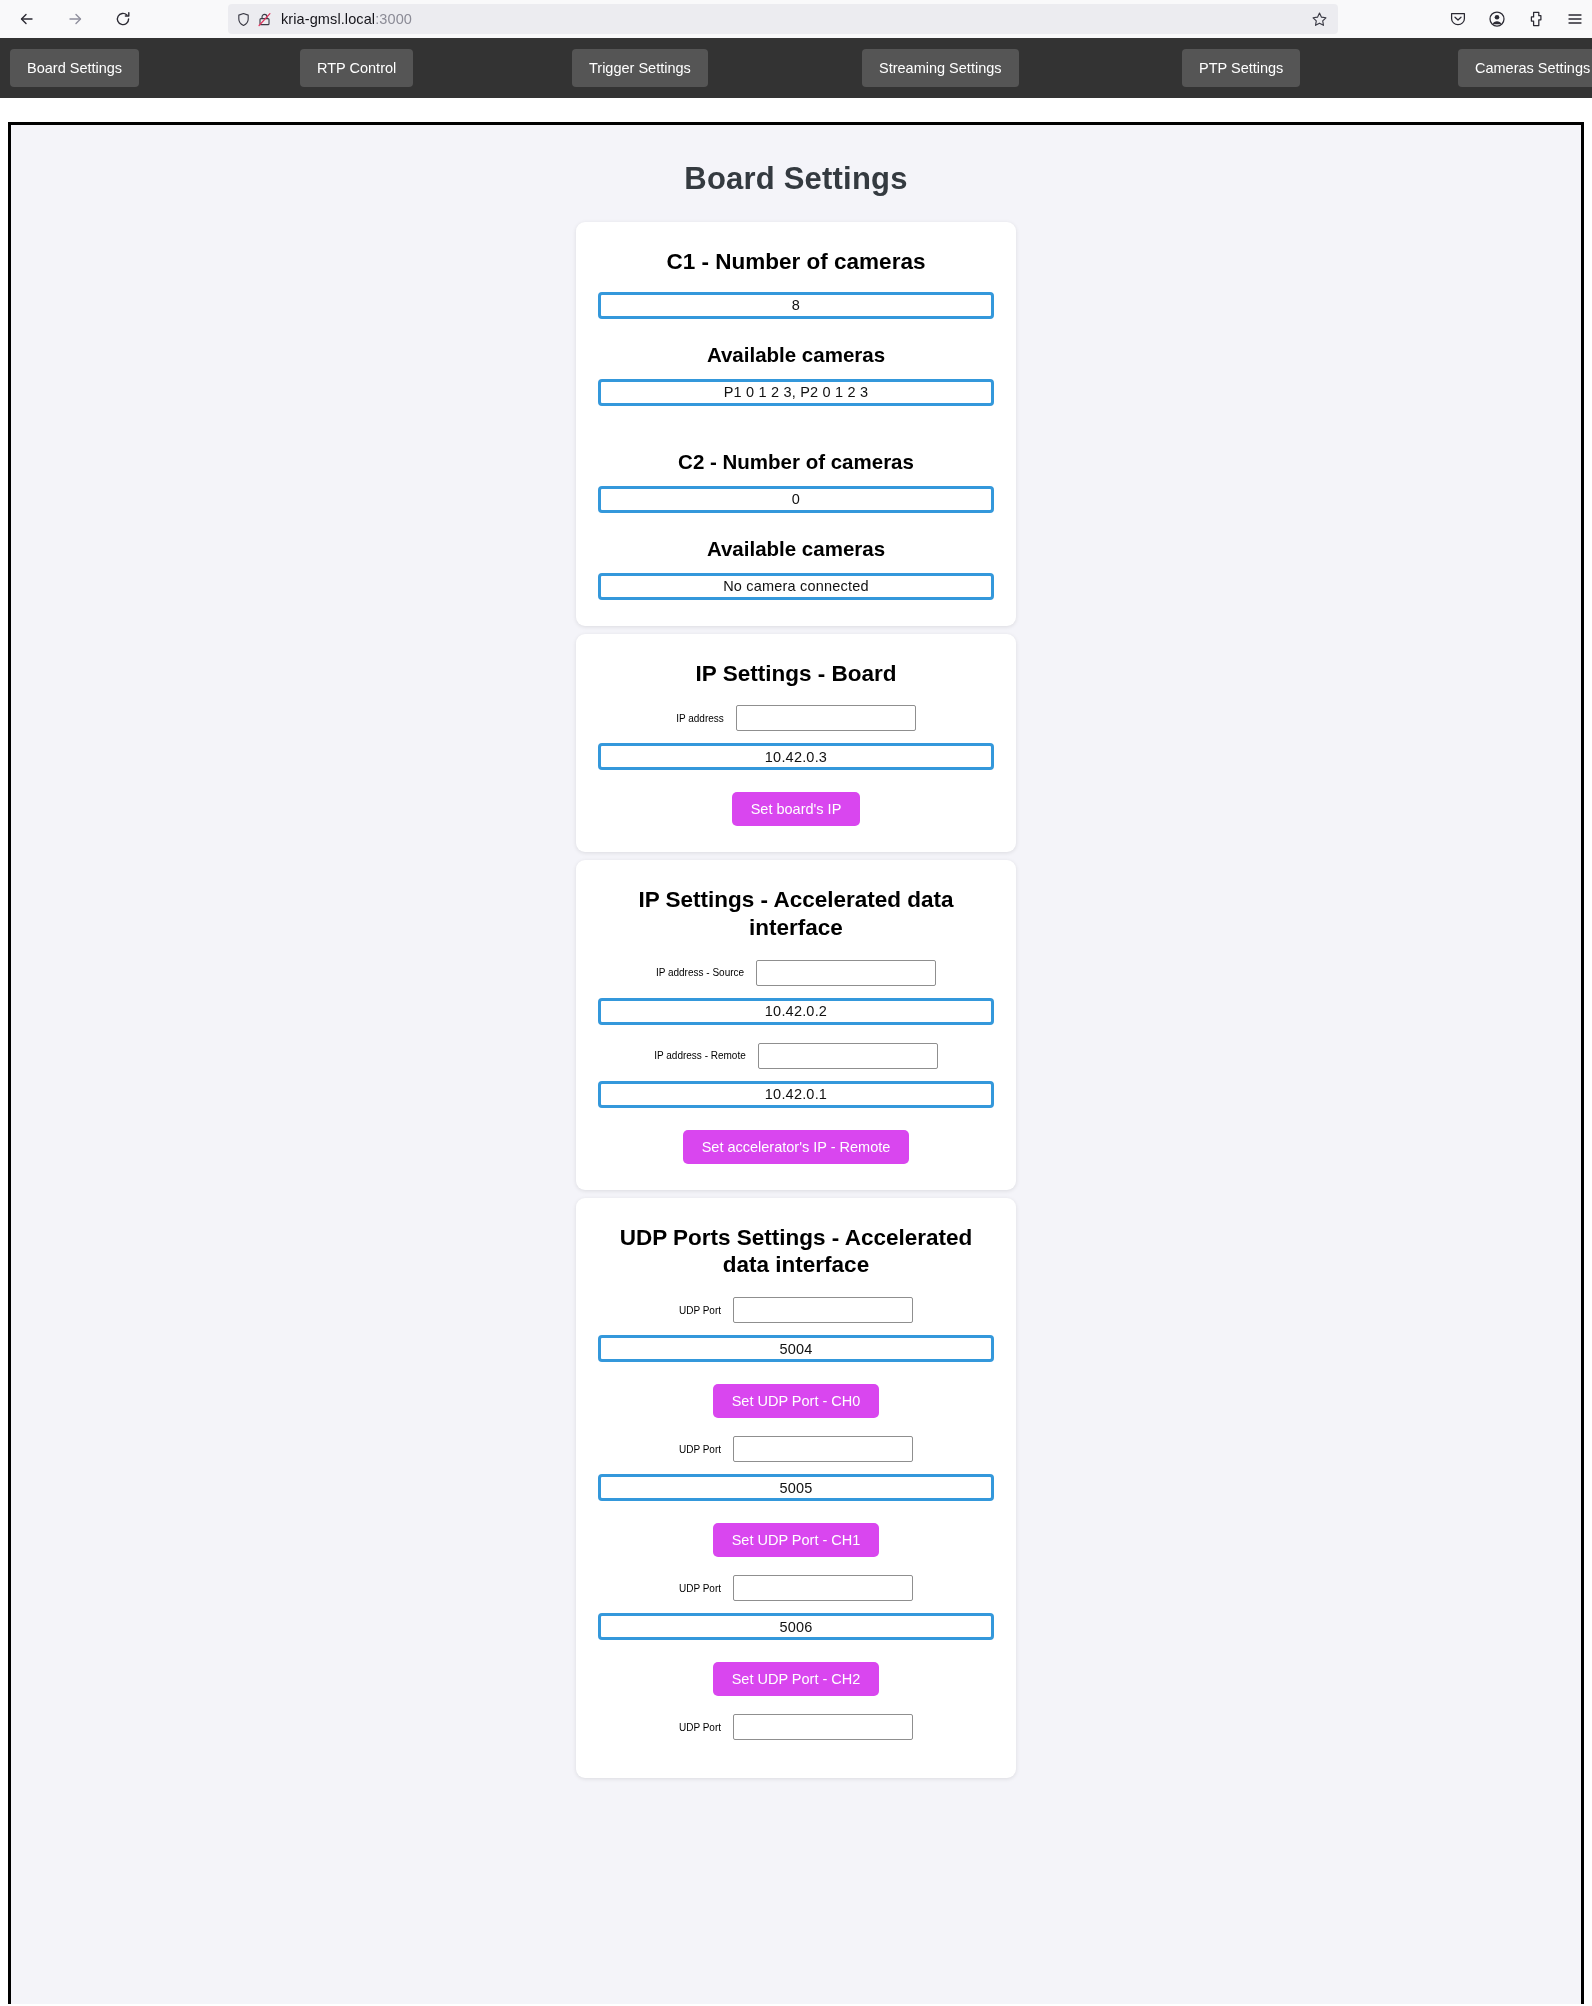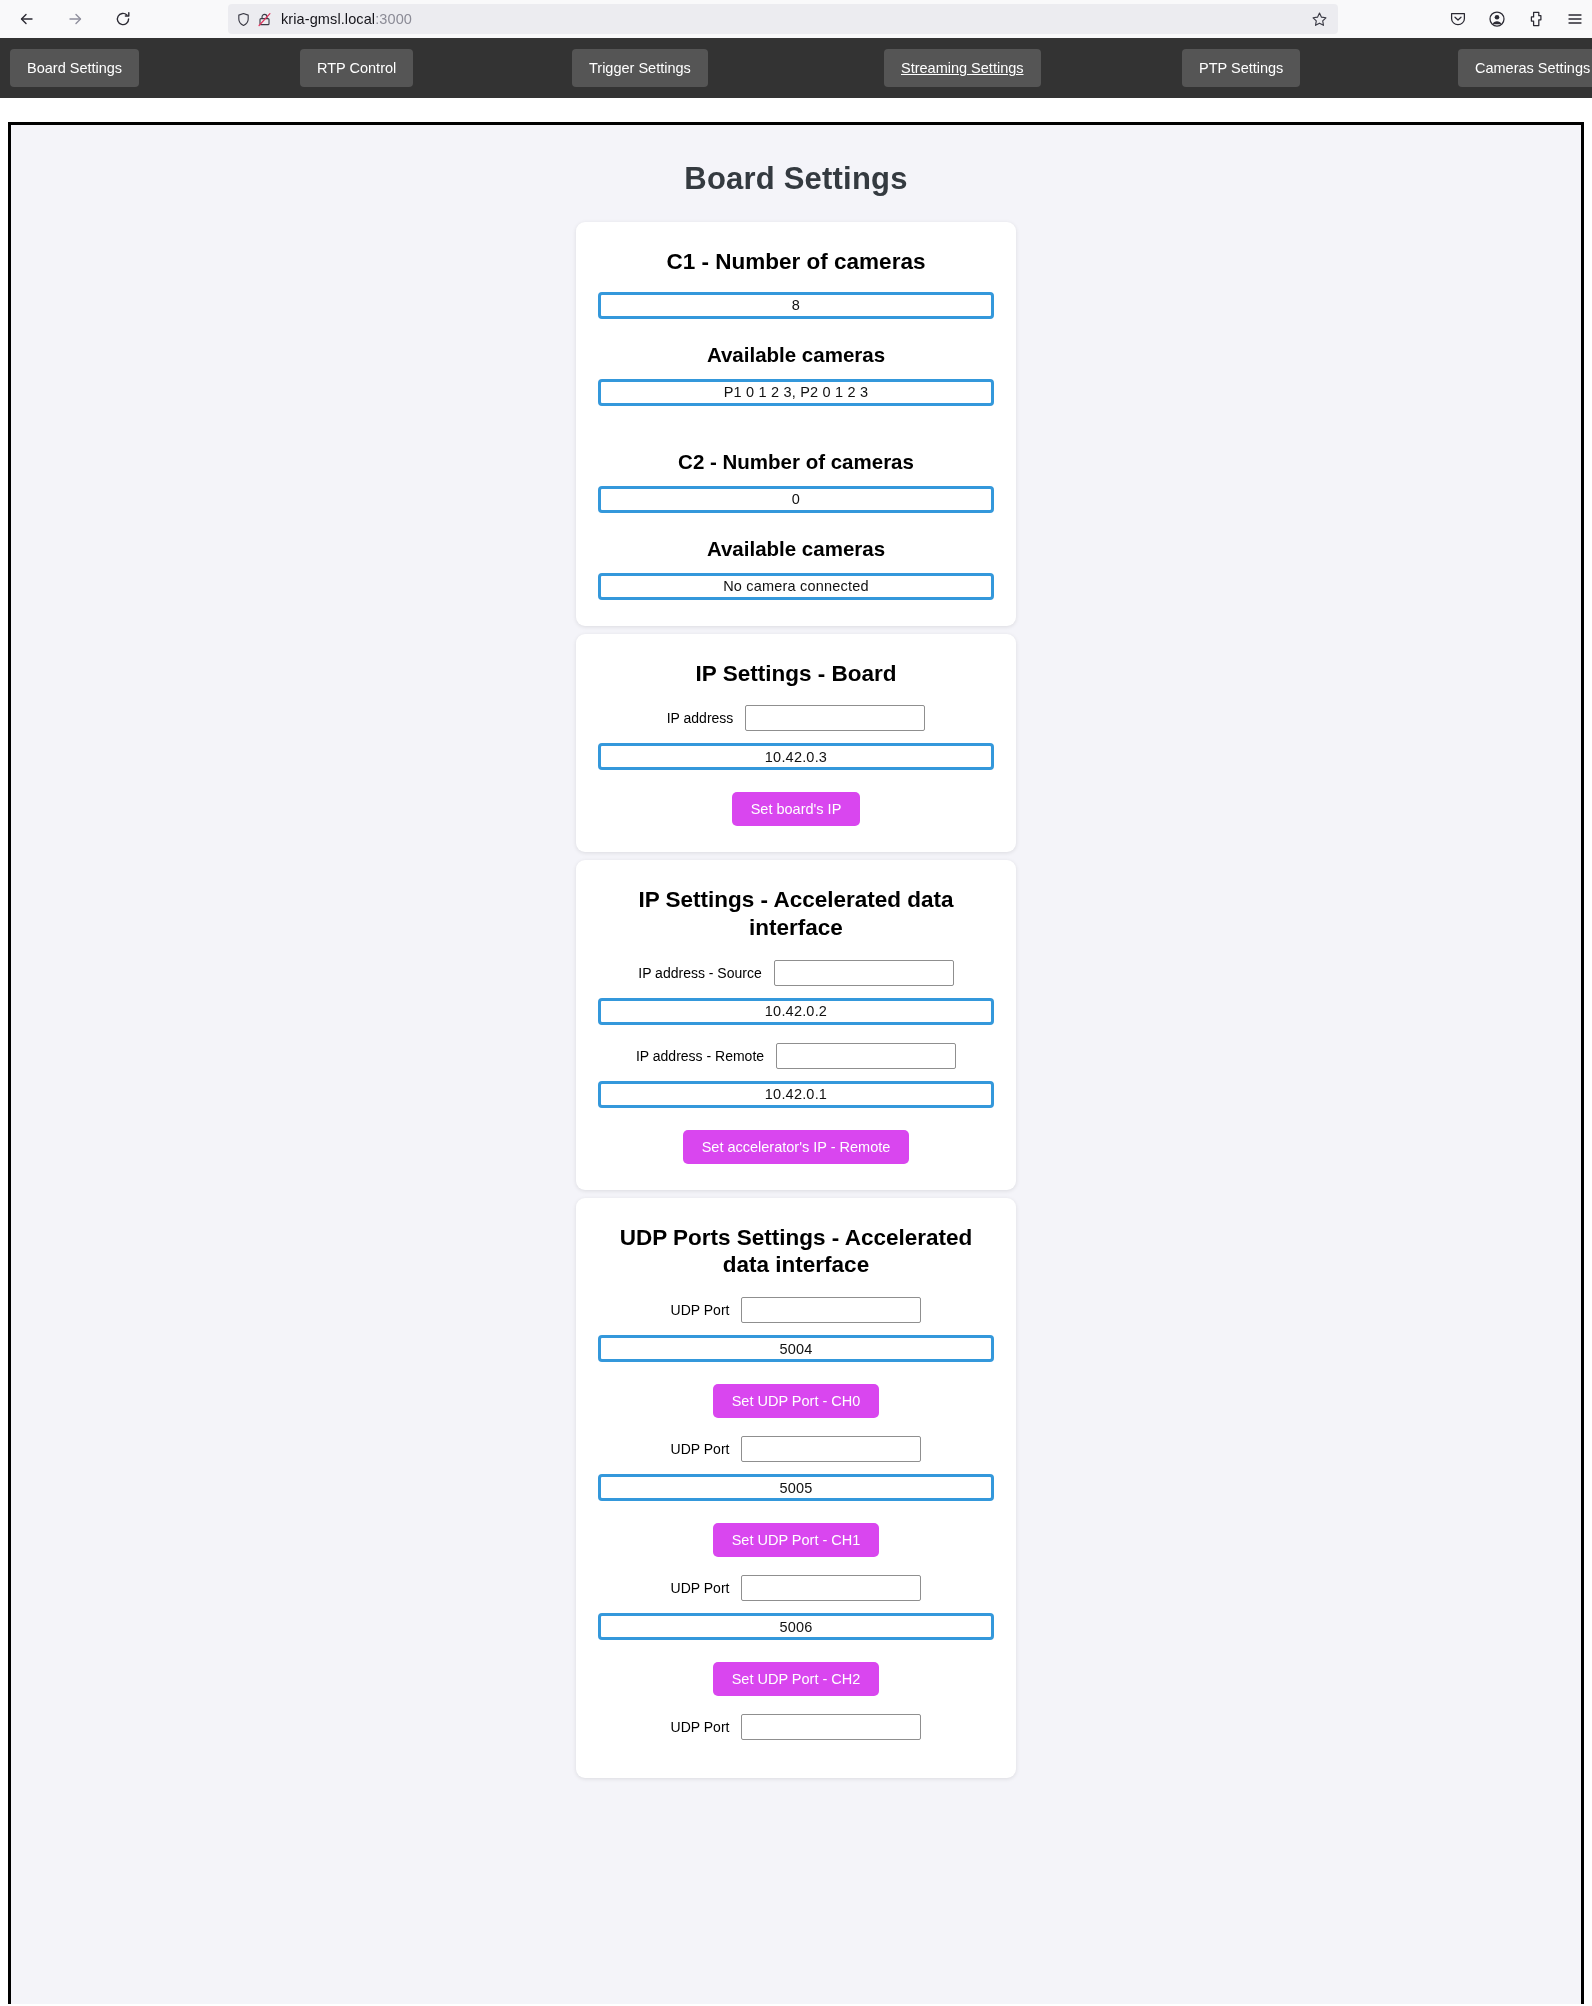--- a/index.html
+++ b/index.html
@@ -179,21 +179,21 @@
 
   
   .field-row {
     display: flex;
     align-items: center;
     justify-content: center;
     gap: 12px;
     margin: 18px 0 12px;
   }
   .field-label {
-    font-size: 14px;
+    font-size: 10px;
     color: #000000;
     white-space: nowrap;
   }
   .text-input {
     width: 180px;
     height: 26px;
     border: 1px solid #8f8f8f;
     border-radius: 2px;
     background: #ffffff;
     font-family: "Liberation Sans", sans-serif;
@@ -290,21 +290,21 @@
         </svg>
     </span>
   </div>
 </div>
 
 <div class="appnav">
   <div class="appnav-inner" id="appnav-inner">
       <button class="nav-tab" style="left: 10px;">Board Settings</button>
       <button class="nav-tab" style="left: 300px;">RTP Control</button>
       <button class="nav-tab" style="left: 572px;">Trigger Settings</button>
-      <button class="nav-tab" style="left: 884px; text-decoration: underline;">Streaming Settings</button>
+      <button class="nav-tab" style="left: 862px;">Streaming Settings</button>
       <button class="nav-tab" style="left: 1182px;">PTP Settings</button>
       <button class="nav-tab" style="left: 1458px;">Cameras Settings</button>
     </div>
 </div>
 
 <div class="page-frame">
 
   <div class="page-title">Board Settings</div>
 
   <div class="cards">

